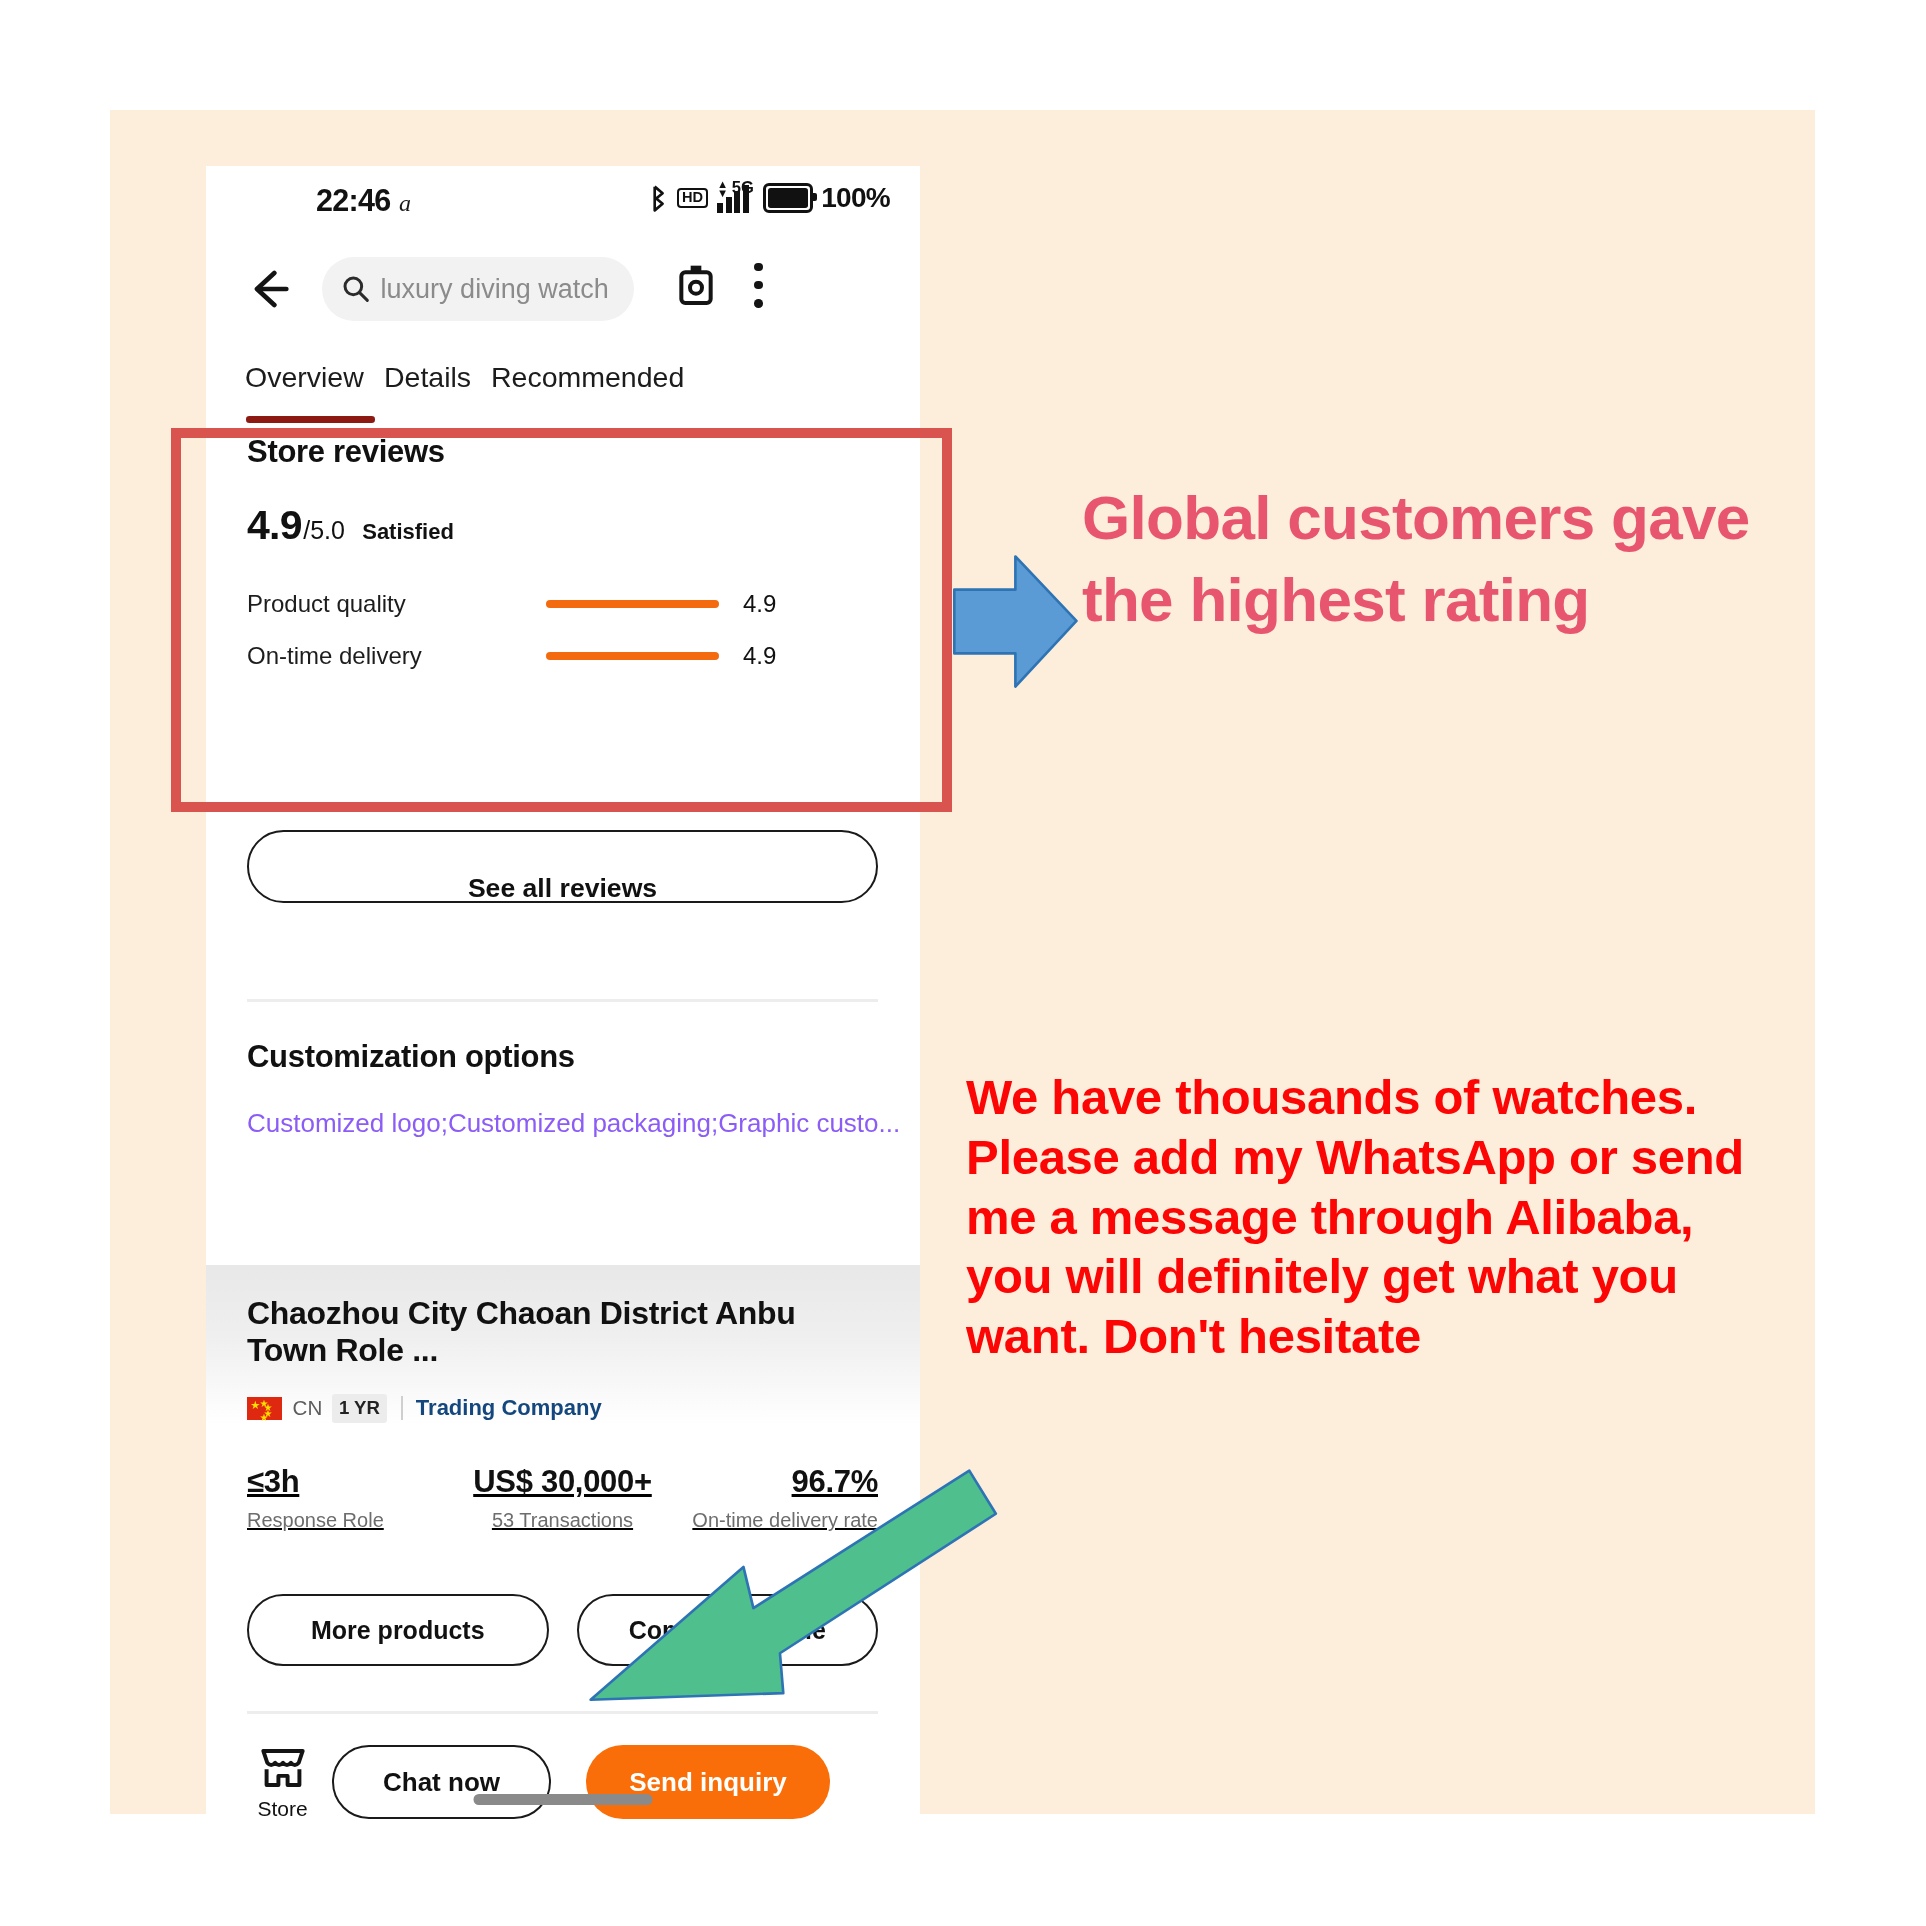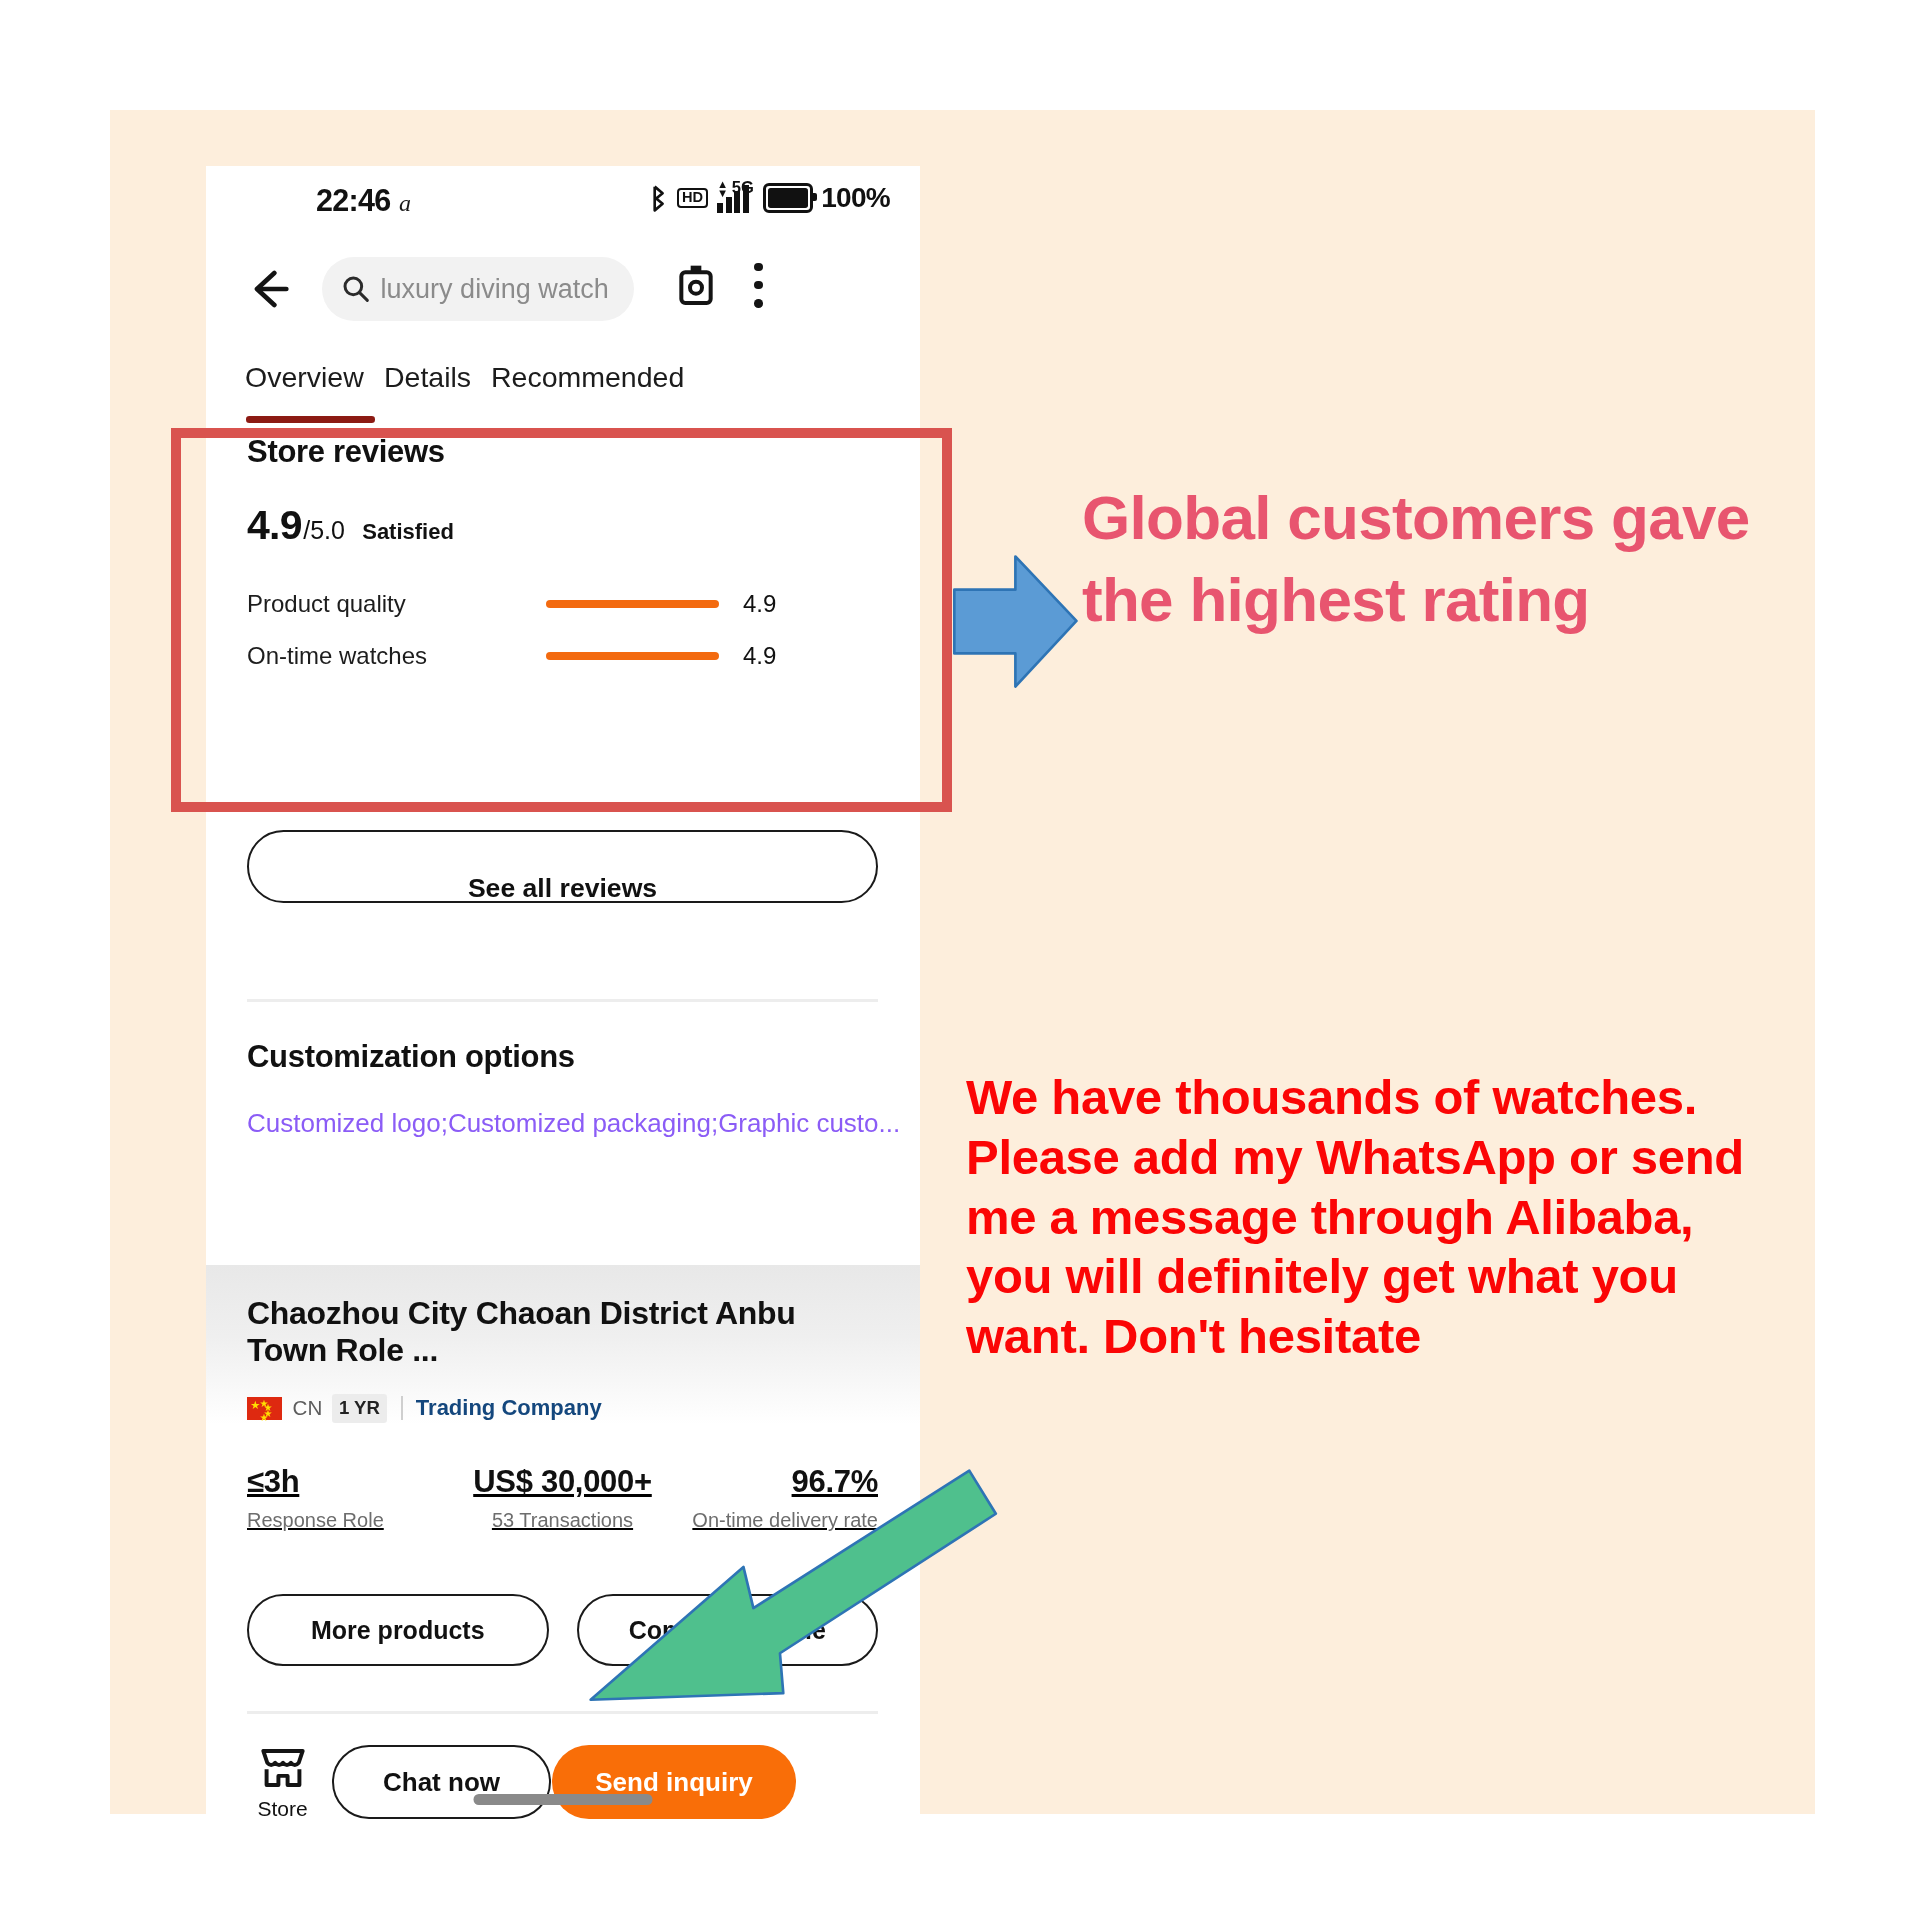--- a/index.html
+++ b/index.html
@@ -94,21 +94,21 @@
   .outline-btn{flex:1;height:72px;border:2.7px solid #1a1a1a;border-radius:37px;display:flex;align-items:center;justify-content:center;box-sizing:border-box;}
   .outline-btn span{font-size:25px;font-weight:700;color:#111;}
   #divider2{position:absolute;left:41px;top:446px;width:631px;height:2.7px;background:#EDEDED;}
 
   #bottom-bar{position:absolute;left:0;top:471px;width:714px;height:106px;}
   #store-ico-wrap{position:absolute;left:40px;top:10.6px;width:73px;text-align:center;}
   #store-icon{width:48px;height:42px;margin:0 auto;display:block;}
   #store-lbl{font-size:21px;color:#111;margin-top:8px;}
   #chat-btn{position:absolute;left:126px;top:9.3px;width:219px;height:74px;border:2.7px solid #1a1a1a;border-radius:39px;display:flex;align-items:center;justify-content:center;box-sizing:border-box;}
   #chat-btn span{font-size:26px;font-weight:700;color:#111;}
-  #inquiry-btn{position:absolute;left:346px;top:9.3px;width:244px;height:74px;background:#F96E08;border-radius:39px;display:flex;align-items:center;justify-content:center;}
+  #inquiry-btn{position:absolute;left:380px;top:9.3px;width:244px;height:74px;background:#F96E08;border-radius:39px;display:flex;align-items:center;justify-content:center;}
   #inquiry-btn span{font-size:26px;font-weight:700;color:#ffffff;}
   #home-indicator{position:absolute;left:50%;transform:translateX(-50%);top:1628px;width:179px;height:10.6px;background:#8a8a8a;border-radius:5.3px;}
 
   
   #red-rect{position:absolute;left:171px;top:428px;width:781px;height:384px;border:10.6px solid #D9534F;box-sizing:border-box;pointer-events:none;}
 
   
   #blue-arrow{position:absolute;left:949px;top:555px;width:156px;height:153px;}
   #green-arrow{position:absolute;left:584px;top:1434px;width:465px;height:299px;}
 
@@ -188,21 +188,21 @@
       <span id="rating-word">Satisfied</span>
     </div>
 
     <div id="metrics">
       <div class="metric">
         <span class="metric-label">Product quality</span>
         <span class="metric-bar"></span>
         <span class="metric-val">4.9</span>
       </div>
       <div class="metric">
-        <span class="metric-label">On-time watches</span>
+        <span class="metric-label">On-time delivery</span>
         <span class="metric-bar"></span>
         <span class="metric-val">4.9</span>
       </div>
     </div>
   </div>
 
   <div id="see-all">
     <span>See all reviews</span>
   </div>
   <div id="divider1"></div>

